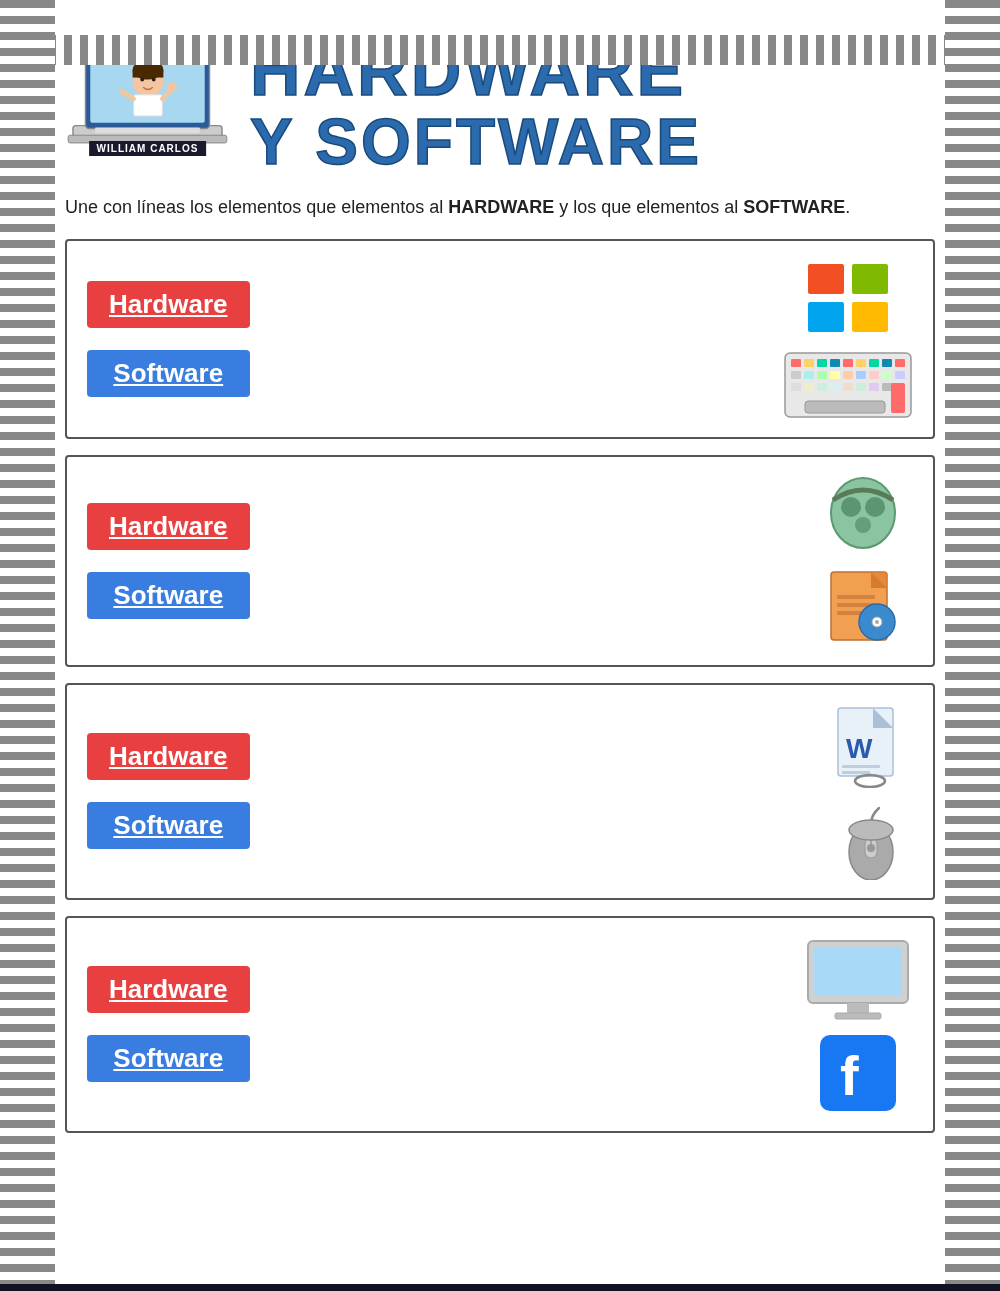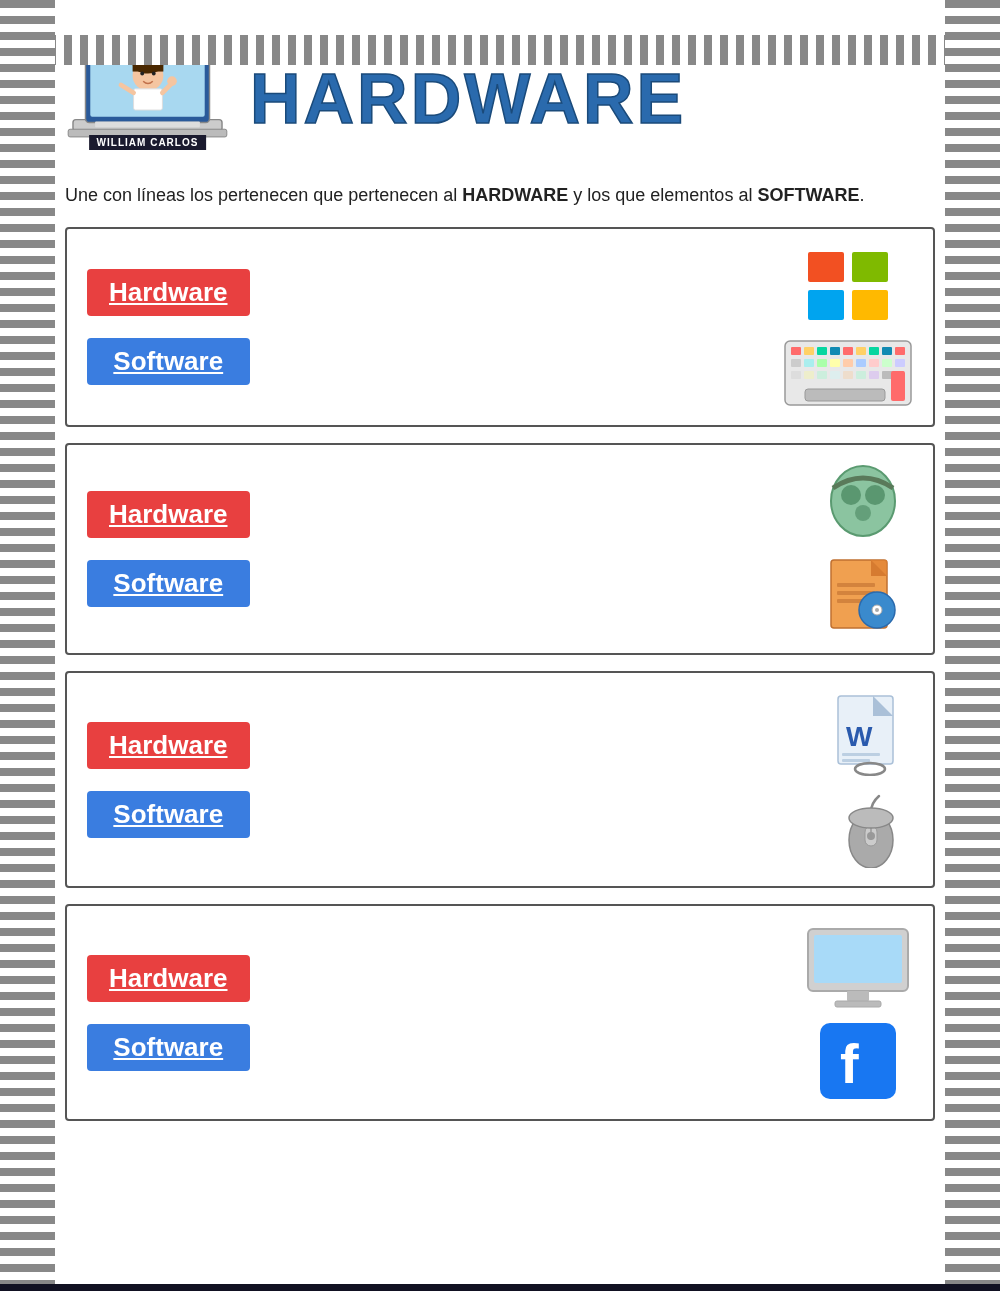--- a/index.html
+++ b/index.html
@@ -233,27 +233,28 @@
           <circle cx="108" cy="48" r="5" fill="#f5c5a0"></circle>
 
           <rect x="28" y="90" width="109" height="6" rx="1" fill="#ddd"></rect>
         </svg>
         <div class="name-badge">WILLIAM CARLOS</div>
       </div>
 
       <div class="title-container">
         <div class="pixel-title">
           <span class="line1">HARDWARE</span>
+          <span class="line2">Y SOFTWARE</span>
         </div>
       </div>
 
     </div>
 
     <p class="instruction">
-      <span>Une con líneas los pertenecen que pertenecen al </span><strong>HARDWARE</strong><span> y los que elementos al </span><strong>SOFTWARE</strong><span>.</span>
+      <span>Une con líneas los elementos que elementos al </span><strong>HARDWARE</strong><span> y los que elementos al </span><strong>SOFTWARE</strong><span>.</span>
     </p>
 
     <div class="exercise-box">
       <div class="labels-column">
         <button class="label-btn">Hardware</button>
         <button class="label-btn software">Software</button>
       </div>
       <div class="icons-column">
 
         <svg width="90" height="80" viewBox="0 0 90 80" xmlns="http://www.w3.org/2000/svg">

